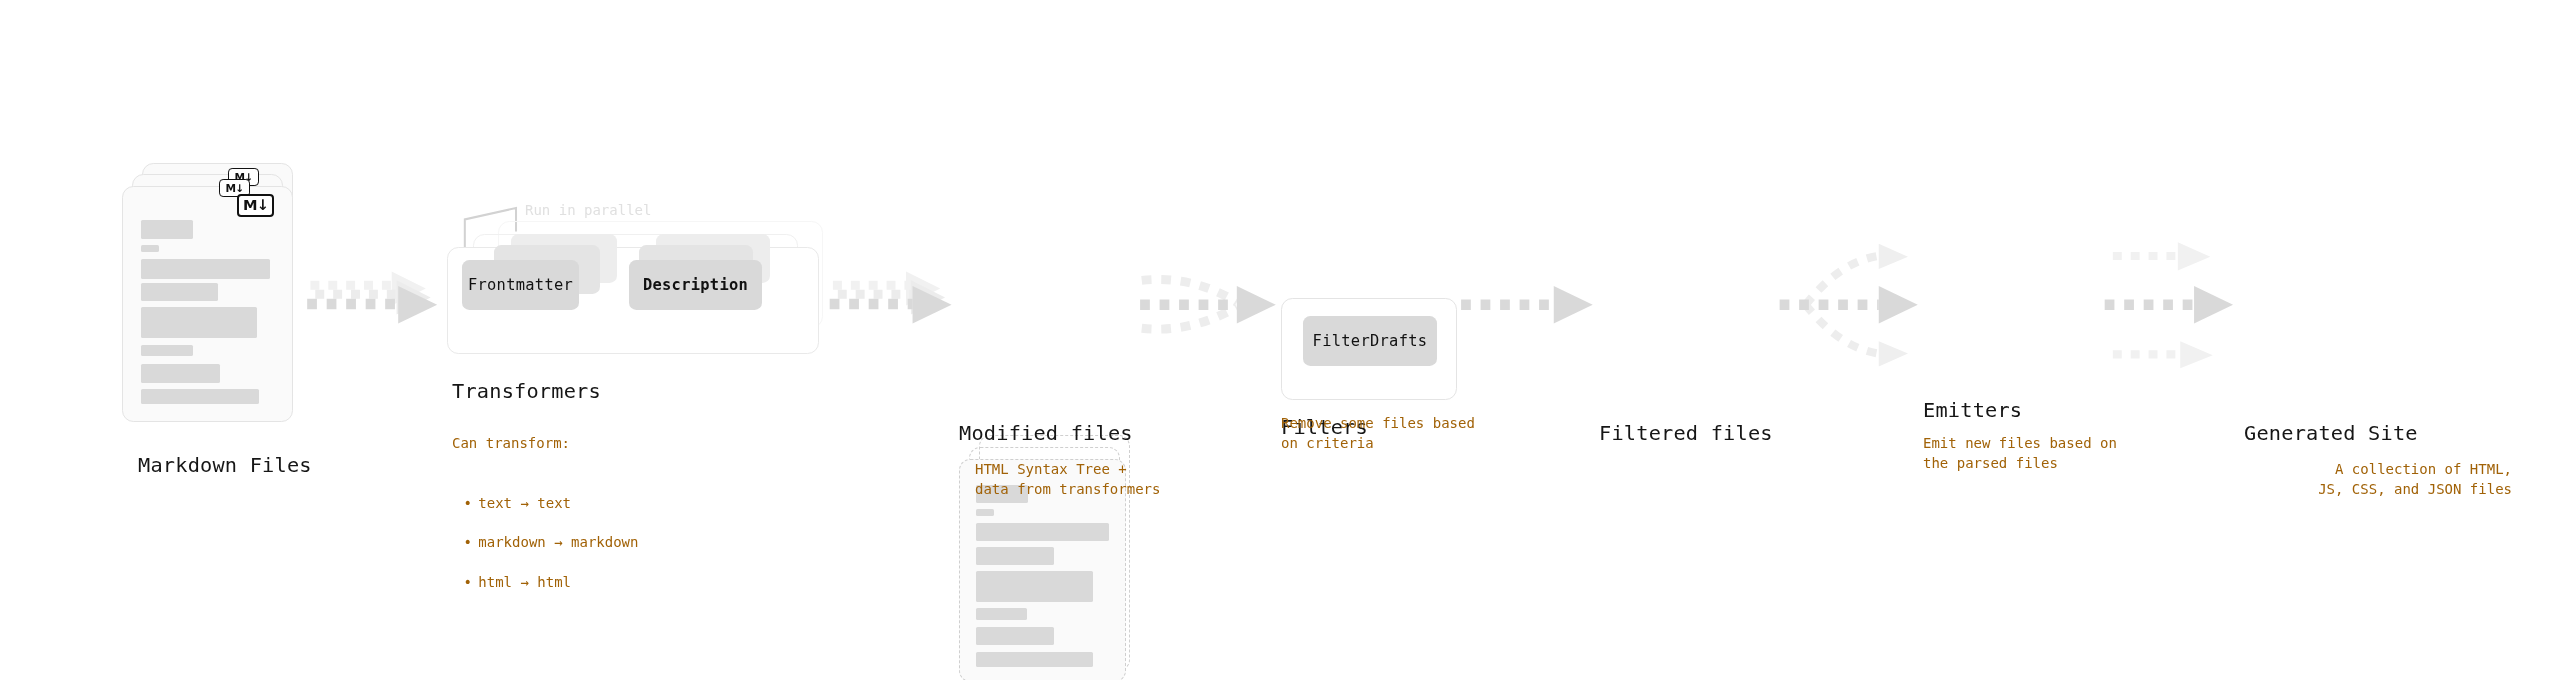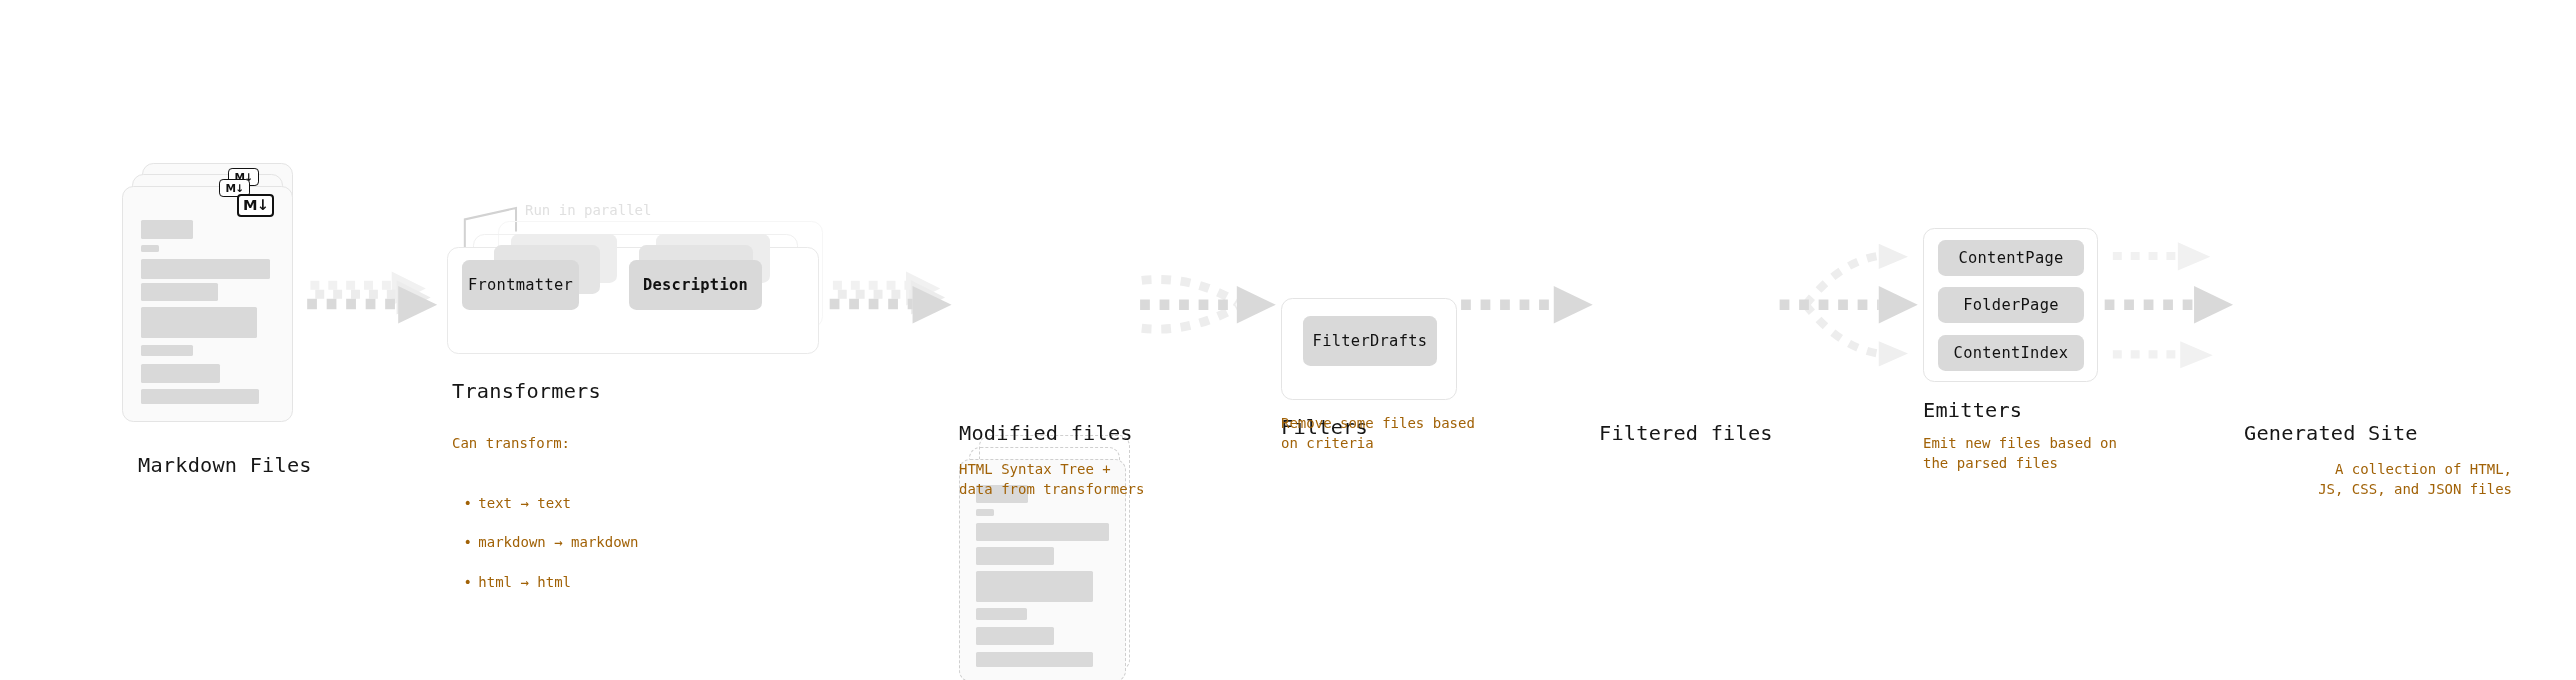--- a/index.html
+++ b/index.html
@@ -280,50 +280,37 @@
       <div class="skel" style="left:16.3px; top:63px;  width:133px; height:18px;"></div>
       <div class="skel" style="left:16.3px; top:87px; width:78px;  height:18px;"></div>
       <div class="skel" style="left:16.3px; top:111px; width:117px; height:31px;"></div>
       <div class="skel" style="left:16.3px; top:148px; width:51px;  height:11.4px;"></div>
       <div class="skel" style="left:16.3px; top:167px; width:78px;  height:18px;"></div>
       <div class="skel" style="left:16.3px; top:192px; width:117px; height:14.6px;"></div>
     </div>
   </div>
 
   <span class="caption-title" style="left:959px; top:421px;">Modified files</span>
-  <div class="caption-sub" style="left:959px; top:460px; width:260px;">HTML Syntax Tree +
+  <div class="caption-sub" style="left:959px; top:460px; width:260px;padding-left:16px;">HTML Syntax Tree +
 data from transformers</div>
 
   <div class="node" style="left:1281px; top:254px; width:179px; height:102px;margin-top:44px;">
     <div class="box" style="left:0px; top:0px; width:176px; height:102px;">
       <div class="chip" style="left:21px; top:17px; width:134px; height:50px;">
         <span>FilterDrafts</span>
       </div>
     </div>
   </div>
 
   <span class="caption-title" style="left:1281px; top:379px;margin-top:36px;">Filters</span>
   <div class="caption-sub" style="left:1281px; top:414px; width:260px;">Remove some files based
 on criteria</div>
 
   <span class="caption-title" style="left:1599px; top:421px;">Filtered files</span>
 
-  <div class="node" style="left:1923px; top:228px; width:187px; height:154px;">
-    <div class="box" style="left:0px; top:0px; width:175px; height:154px;">
-      <div class="chip" style="left:14px; top:10.6px; width:146px; height:36px;">
-        <span>ContentPage</span>
-      </div>
-      <div class="chip" style="left:14px; top:58px; width:146px; height:36px;">
-        <span>FolderPage</span>
-      </div>
-      <div class="chip" style="left:14px; top:106px; width:146px; height:36px;">
-        <span>ContentIndex</span>
-      </div>
-    </div>
-  </div>
 
   <span class="caption-title" style="left:1923px; top:398px;">Emitters</span>
   <div class="caption-sub" style="left:1923px; top:434px; width:276px;">Emit new files based on
 the parsed files</div>
 
   <span class="caption-title" style="left:2244px; top:421px;">Generated Site</span>
   <div class="caption-sub" style="left:2244px; top:460px; width:268px;text-align:right;">A collection of HTML,
 JS, CSS, and JSON files</div>
 
 </div>

